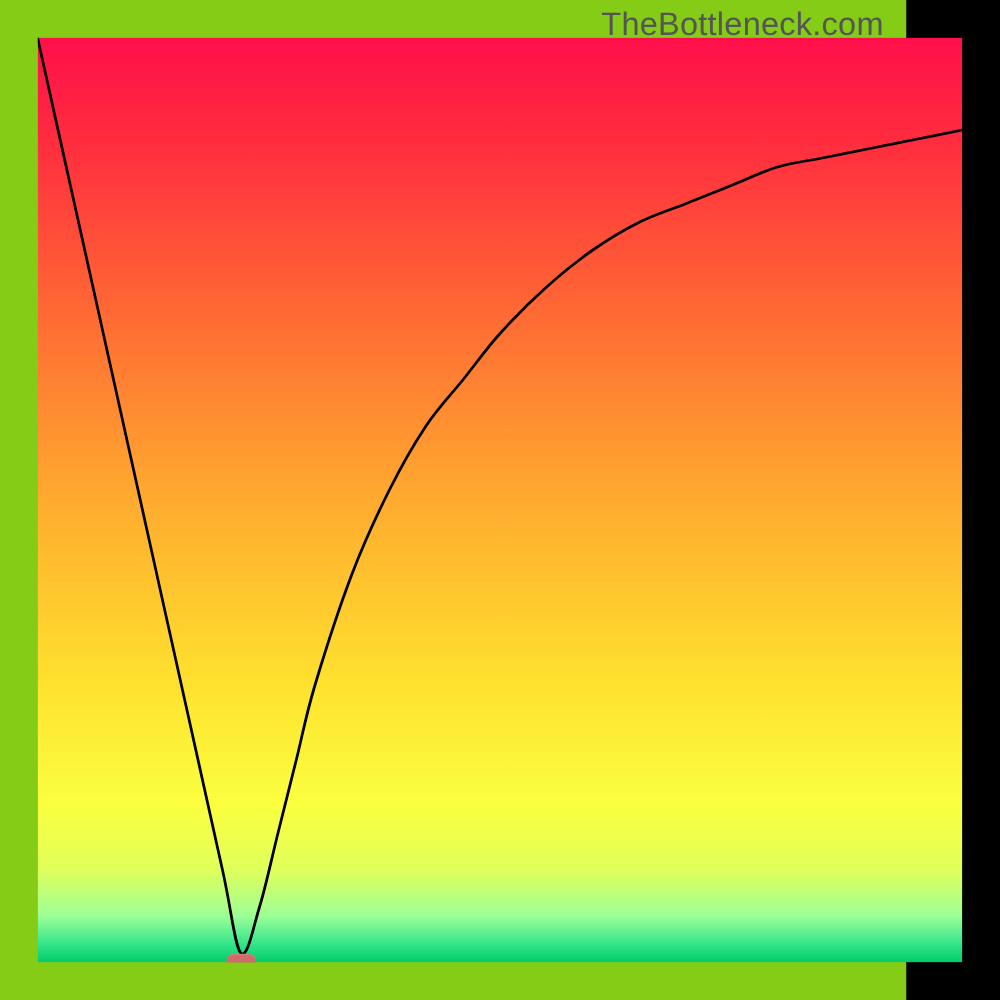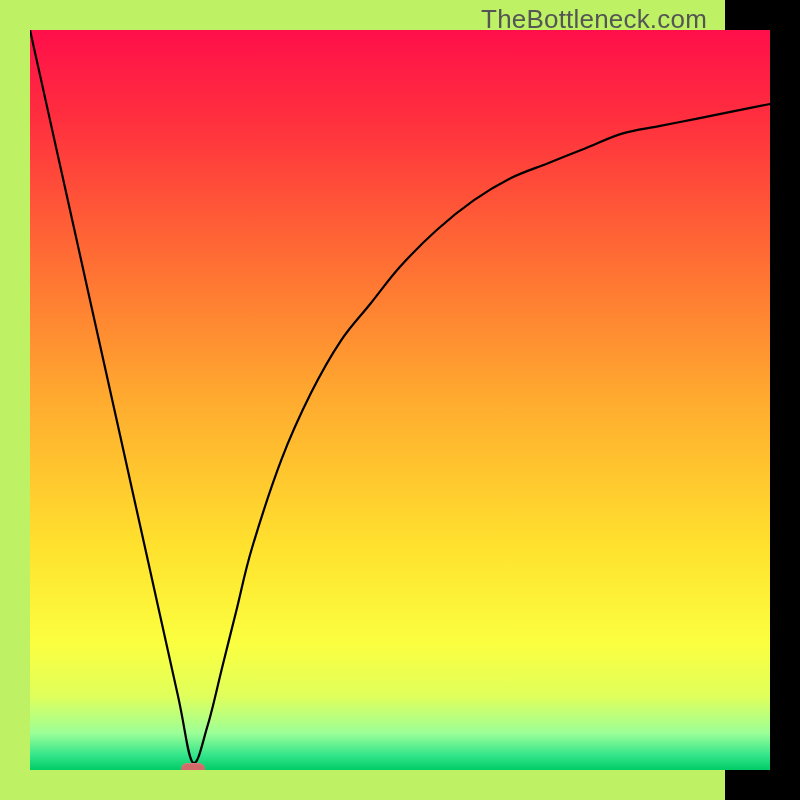--- a/index.html
+++ b/index.html
@@ -8,21 +8,21 @@
     width: 800px;
     height: 800px;
     overflow: hidden;
     background: #000;
     font-family: Arial, Helvetica, sans-serif;
   }
   .chart-wrap {
     position: relative;
     width: 725px;
     height: 800px;
-    background: #bef264;
+    background: #84cc16;
   }
   .watermark {
     position: absolute;
     top: 4px;
     right: 18px;
     color: #555;
     font-size: 26px;
     font-weight: 400;
     letter-spacing: 0.2px;
     z-index: 20;

